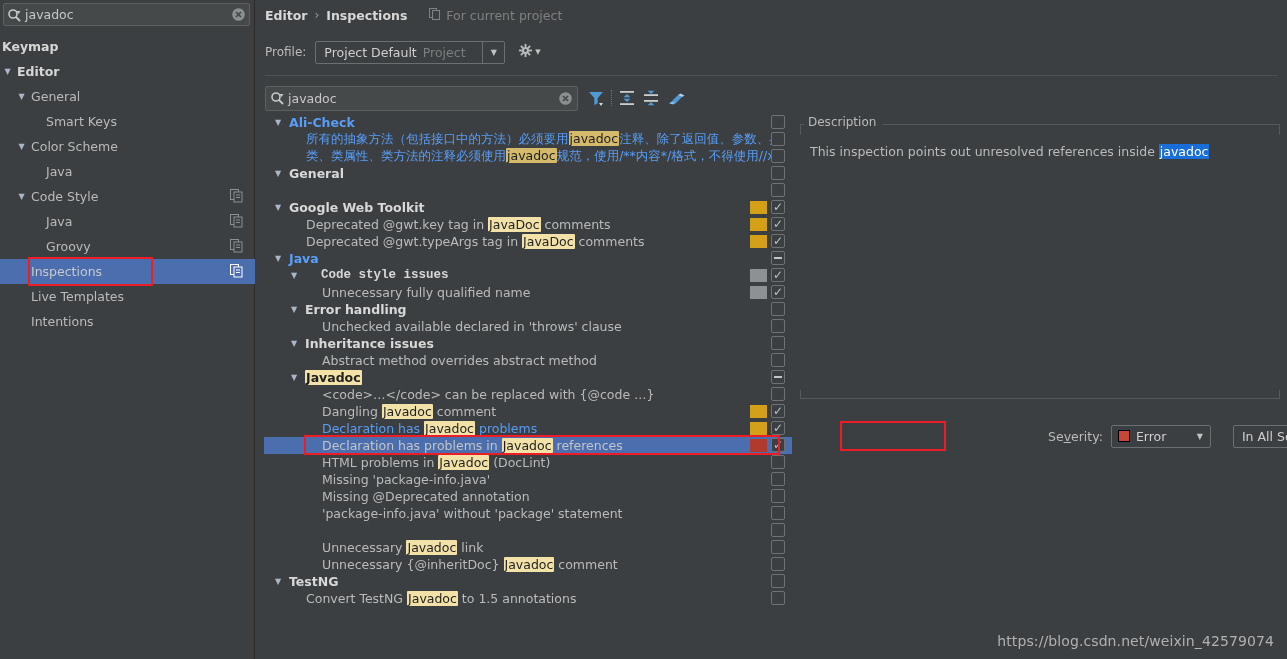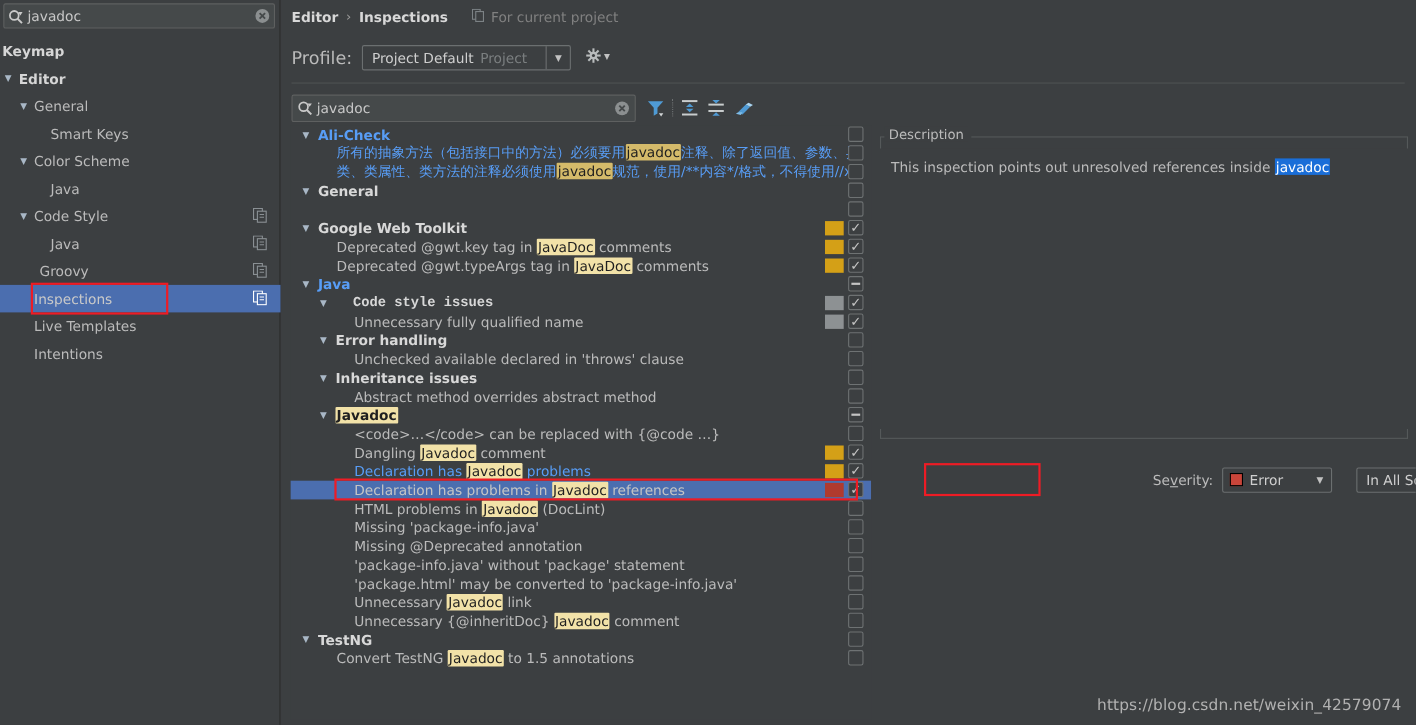--- a/index.html
+++ b/index.html
@@ -52,21 +52,21 @@
     display: flex; align-items: center; gap: 0px; white-space: nowrap;
   }
   #breadcrumb .crumb { font-weight: bold; color: #d8d8d8; font-size: 12.5px; }
   #breadcrumb .sep { color: #9a9a9a; margin: 0 7px; font-size: 12px; }
   #breadcrumb .forproj { color: #808080; font-size: 12.5px; margin-left: 22px; display:flex; align-items:center; gap:5px;}
 
   #profilebar {
     position: absolute; left: 9px; top: 40px; height: 24px;
     display: flex; align-items: center; white-space: nowrap;
   }
-  #profilebar .plabel { color: #bbbbbb; font-size: 16px; margin-right: 9px; }
+  #profilebar .plabel { color: #bbbbbb; font-size: 12px; margin-right: 9px; }
   .combo {
     height: 23px; background: #3c3f41; border: 1px solid #6b6f70; border-radius: 2px;
     display: flex; align-items: center; color: #cfcfcf; font-size: 12.5px;
   }
   #profile-combo { width: 190px; }
   #profile-combo .cval { padding-left: 8px; }
   #profile-combo .cgrey { color: #7b7f80; padding-left: 6px; }
   #profile-combo .carrowcell {
     margin-left: auto; width: 22px; height: 21px; border-left: 1px solid #6b6f70;
     display:flex; align-items:center; justify-content:center;
@@ -208,21 +208,21 @@
         <div class="tree-row" style="top: 209px;">
           <span class="lbl" style="margin-left: 46px;">Java</span>
           <span class="copyic"><svg width="13" height="14" viewBox="0 0 13 14">
               <rect x="0.5" y="0.5" width="8" height="10" fill="none" stroke="#8a9094" stroke-width="1"></rect>
               <rect x="4" y="3" width="8" height="10" fill="#3c3f41" stroke="#8a9094" stroke-width="1"></rect>
               <line x1="6" y1="6" x2="10" y2="6" stroke="#8a9094" stroke-width="1"></line>
               <line x1="6" y1="8.5" x2="10" y2="8.5" stroke="#8a9094" stroke-width="1"></line>
             </svg></span>
         </div>
         <div class="tree-row" style="top: 234px;">
-          <span class="lbl" style="margin-left: 36px;">Groovy</span>
+          <span class="lbl" style="margin-left: 46px;">Groovy</span>
           <span class="copyic"><svg width="13" height="14" viewBox="0 0 13 14">
               <rect x="0.5" y="0.5" width="8" height="10" fill="none" stroke="#8a9094" stroke-width="1"></rect>
               <rect x="4" y="3" width="8" height="10" fill="#3c3f41" stroke="#8a9094" stroke-width="1"></rect>
               <line x1="6" y1="6" x2="10" y2="6" stroke="#8a9094" stroke-width="1"></line>
               <line x1="6" y1="8.5" x2="10" y2="8.5" stroke="#8a9094" stroke-width="1"></line>
             </svg></span>
         </div>
         <div class="tree-row sel-bg" style="top: 259px;">
           <span class="lbl" style="margin-left: 31px;">Inspections</span>
           <span class="copyic"><svg width="13" height="14" viewBox="0 0 13 14">
@@ -465,21 +465,20 @@
         </div>
         <div class="irow" style="top: 357px;">
           <span class="itext leaf" style="left: 58px;">Missing 'package-info.java'</span>
           <span class="chk" style="left: 507px; top: 1px;"></span>
         </div>
         <div class="irow" style="top: 391px;">
           <span class="itext leaf" style="left: 58px;">'package-info.java' without 'package' statement</span>
           <span class="chk" style="left: 507px; top: 1px;"></span>
         </div>
         <div class="irow" style="top: 408px;">
-          <span class="itext leaf" style="left: 58px;">'package.html' may be converted to 'package-info.java'</span>
           <span class="chk" style="left: 507px; top: 1px;"></span>
         </div>
         <div class="irow" style="top: 425px;">
           <span class="itext leaf" style="left: 58px;">Unnecessary <mark class="hl2">Javadoc</mark> link</span>
           <span class="chk" style="left: 507px; top: 1px;"></span>
         </div>
         <div class="irow" style="top: 442px;">
           <span class="itext leaf" style="left: 58px;">Unnecessary {@inheritDoc} <mark class="hl2">Javadoc</mark> comment</span>
           <span class="chk" style="left: 507px; top: 1px;"></span>
         </div>

